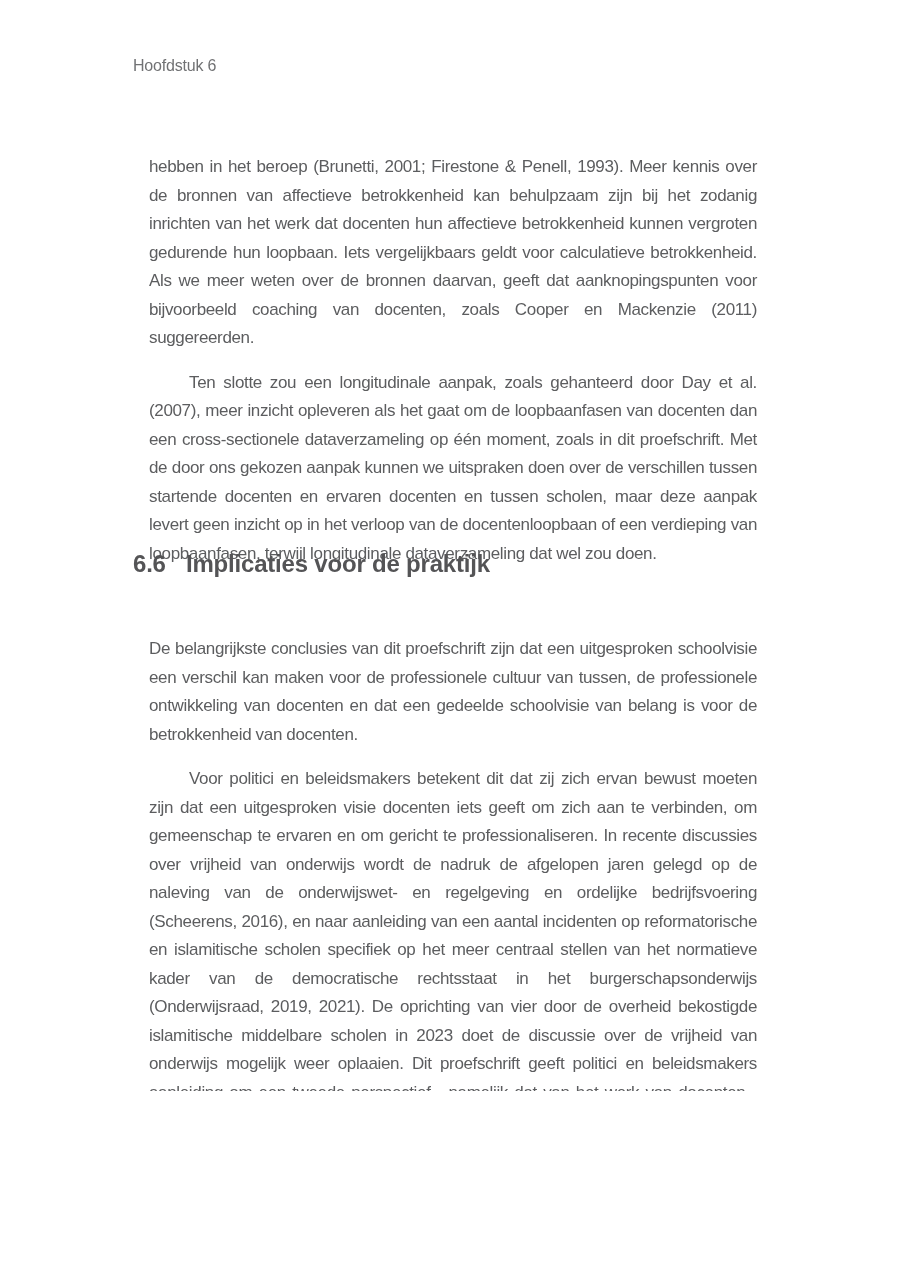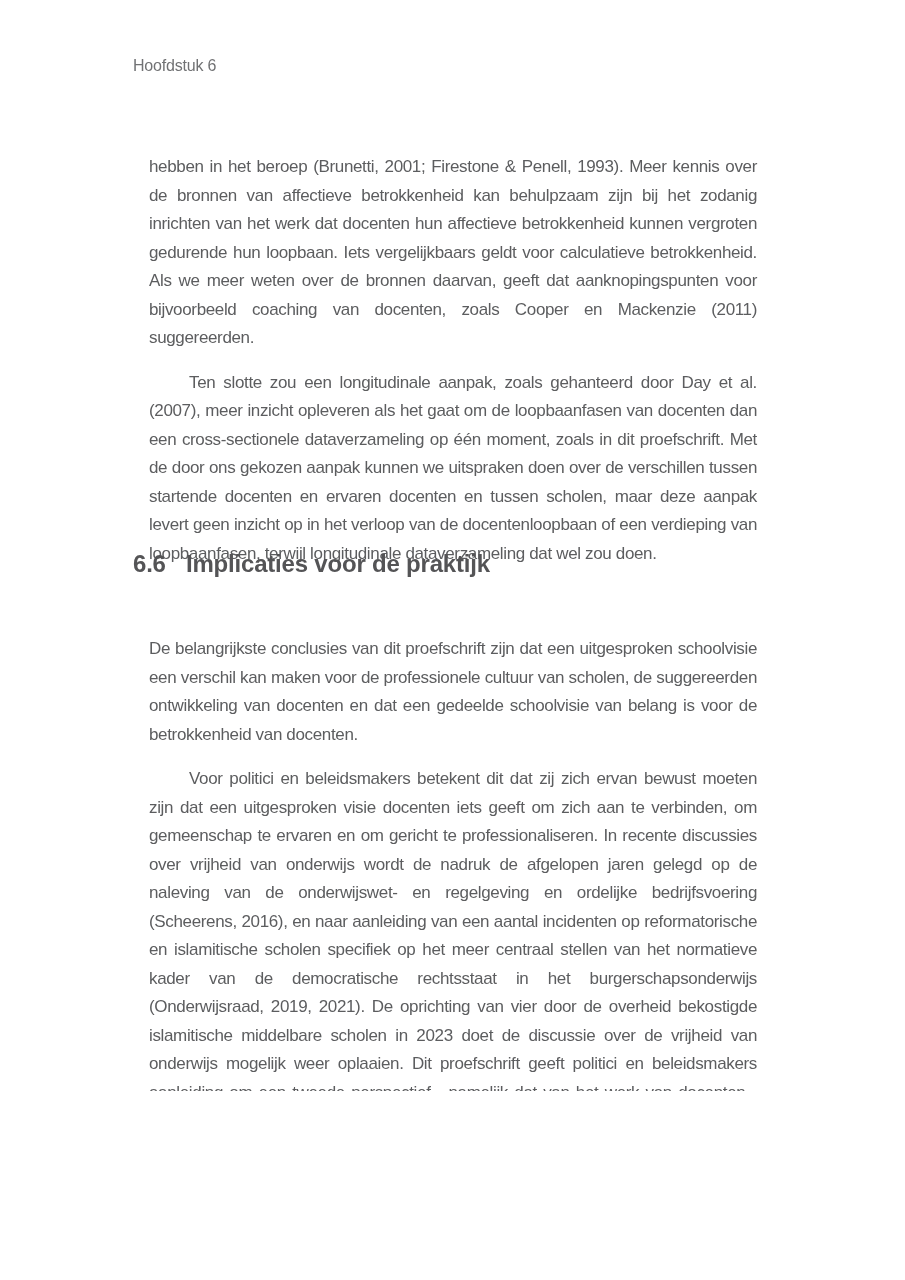--- a/index.html
+++ b/index.html
@@ -75,19 +75,19 @@
   <div class="text-block block-1">
     <p>hebben in het beroep (Brunetti, 2001; Firestone &amp; Penell, 1993). Meer kennis over de bronnen van affectieve betrokkenheid kan behulpzaam zijn bij het zodanig inrichten van het werk dat docenten hun affectieve betrokkenheid kunnen vergroten gedurende hun loopbaan. Iets vergelijkbaars geldt voor calculatieve betrokkenheid. Als we meer weten over de bronnen daarvan, geeft dat aanknopingspunten voor bijvoorbeeld coaching van docenten, zoals Cooper en Mackenzie (2011) suggereerden.</p>
     <p class="indented">Ten slotte zou een longitudinale aanpak, zoals gehanteerd door Day et al. (2007), meer inzicht opleveren als het gaat om de loopbaanfasen van docenten dan een cross-sectionele dataverzameling op één moment, zoals in dit proefschrift. Met de door ons gekozen aanpak kunnen we uitspraken doen over de verschillen tussen startende docenten en ervaren docenten en tussen scholen, maar deze aanpak levert geen inzicht op in het verloop van de docentenloopbaan of een verdieping van loopbaanfasen, terwijl longitudinale dataverzameling dat wel zou doen.</p>
   </div>
 
   <h2 class="section-heading">
     <span class="section-number">6.6</span><span>Implicaties voor de praktijk</span>
   </h2>
 
   <div class="text-block block-2">
-    <p>De belangrijkste conclusies van dit proefschrift zijn dat een uitgesproken schoolvisie een verschil kan maken voor de professionele cultuur van scholen, de suggereerden ontwikkeling van docenten en dat een gedeelde schoolvisie van belang is voor de betrokkenheid van docenten.</p>
+    <p>De belangrijkste conclusies van dit proefschrift zijn dat een uitgesproken schoolvisie een verschil kan maken voor de professionele cultuur van tussen, de professionele ontwikkeling van docenten en dat een gedeelde schoolvisie van belang is voor de betrokkenheid van docenten.</p>
     <p class="indented">Voor politici en beleidsmakers betekent dit dat zij zich ervan bewust moeten zijn dat een uitgesproken visie docenten iets geeft om zich aan te verbinden, om gemeenschap te ervaren en om gericht te professionaliseren. In recente discussies over vrijheid van onderwijs wordt de nadruk de afgelopen jaren gelegd op de naleving van de onderwijswet- en regelgeving en ordelijke bedrijfsvoering (Scheerens, 2016), en naar aanleiding van een aantal incidenten op reformatorische en islamitische scholen specifiek op het meer centraal stellen van het normatieve kader van de democratische rechtsstaat in het burgerschapsonderwijs (Onderwijsraad, 2019, 2021). De oprichting van vier door de overheid bekostigde islamitische middelbare scholen in 2023 doet de discussie over de vrijheid van onderwijs mogelijk weer oplaaien. Dit proefschrift geeft politici en beleidsmakers aanleiding om een tweede perspectief - namelijk dat van het werk van docenten - toe te voegen aan de discussie over onderwijsvrijheid, omdat het laat zien dat scholen met een uitgesproken visie, die door de vrijheid van onderwijs toegankelijk zijn voor alle leerlingen en docenten, positief bijdragen aan professionele schoolcultuur en – weliswaar indirect – aan betrokkenheid van docenten.</p>
   </div>
 
   <div class="page-number">154</div>
 
 </div>
 
 </body></html>

